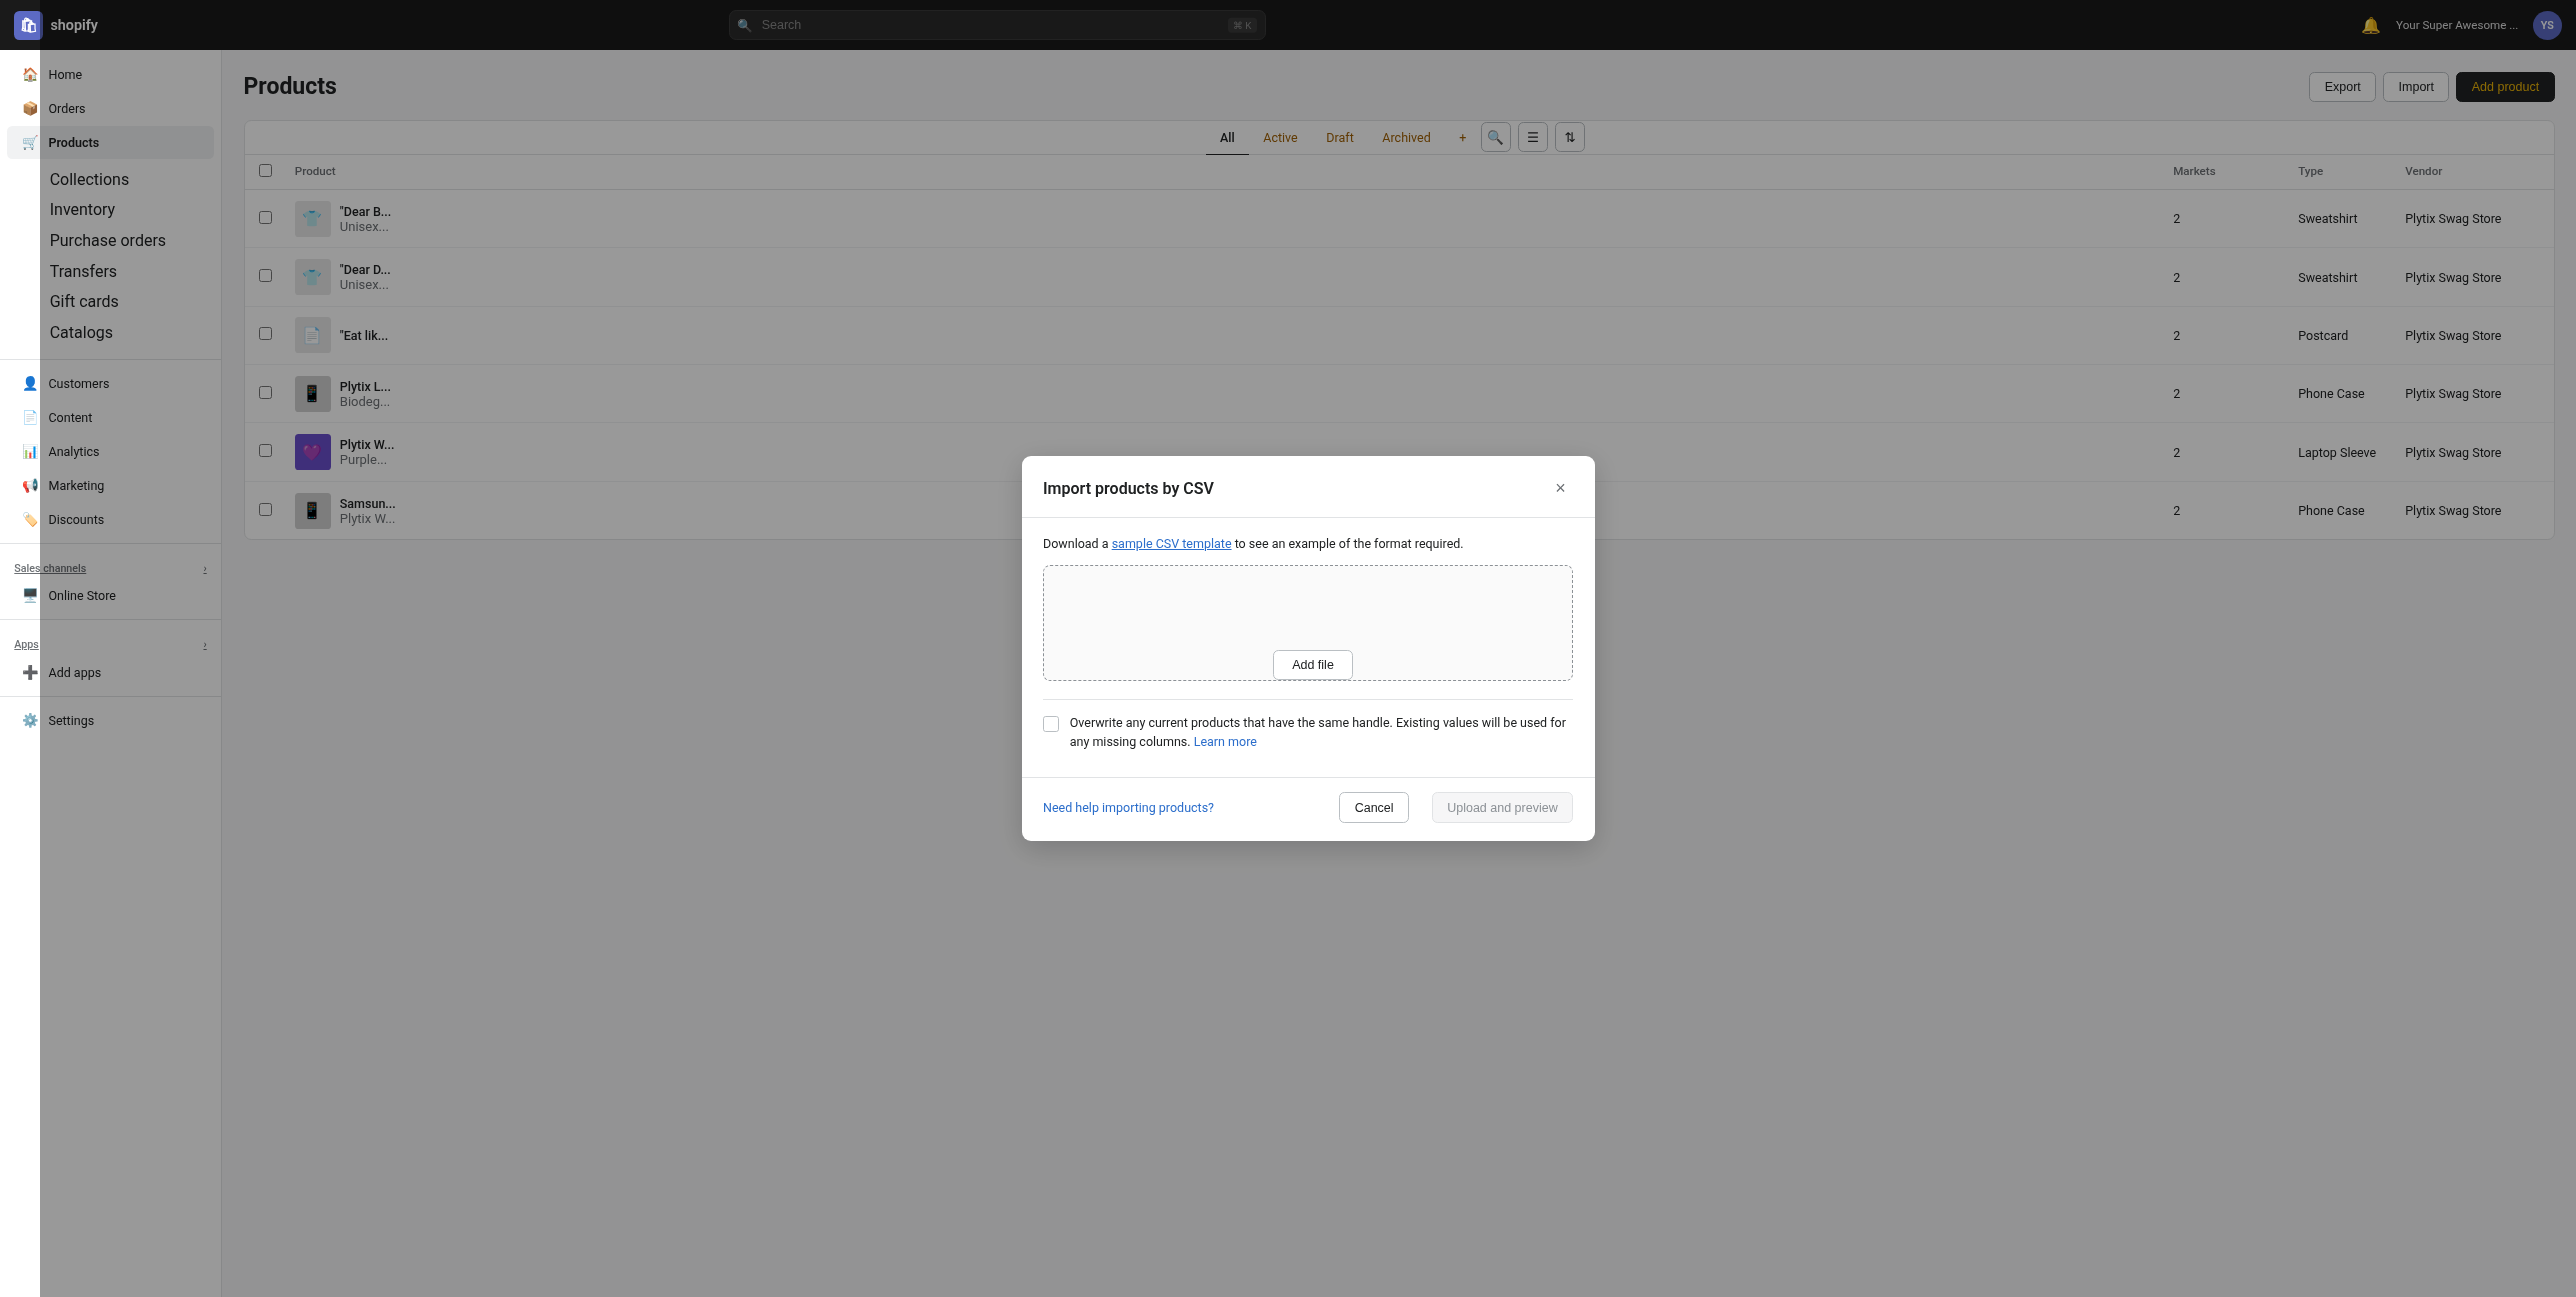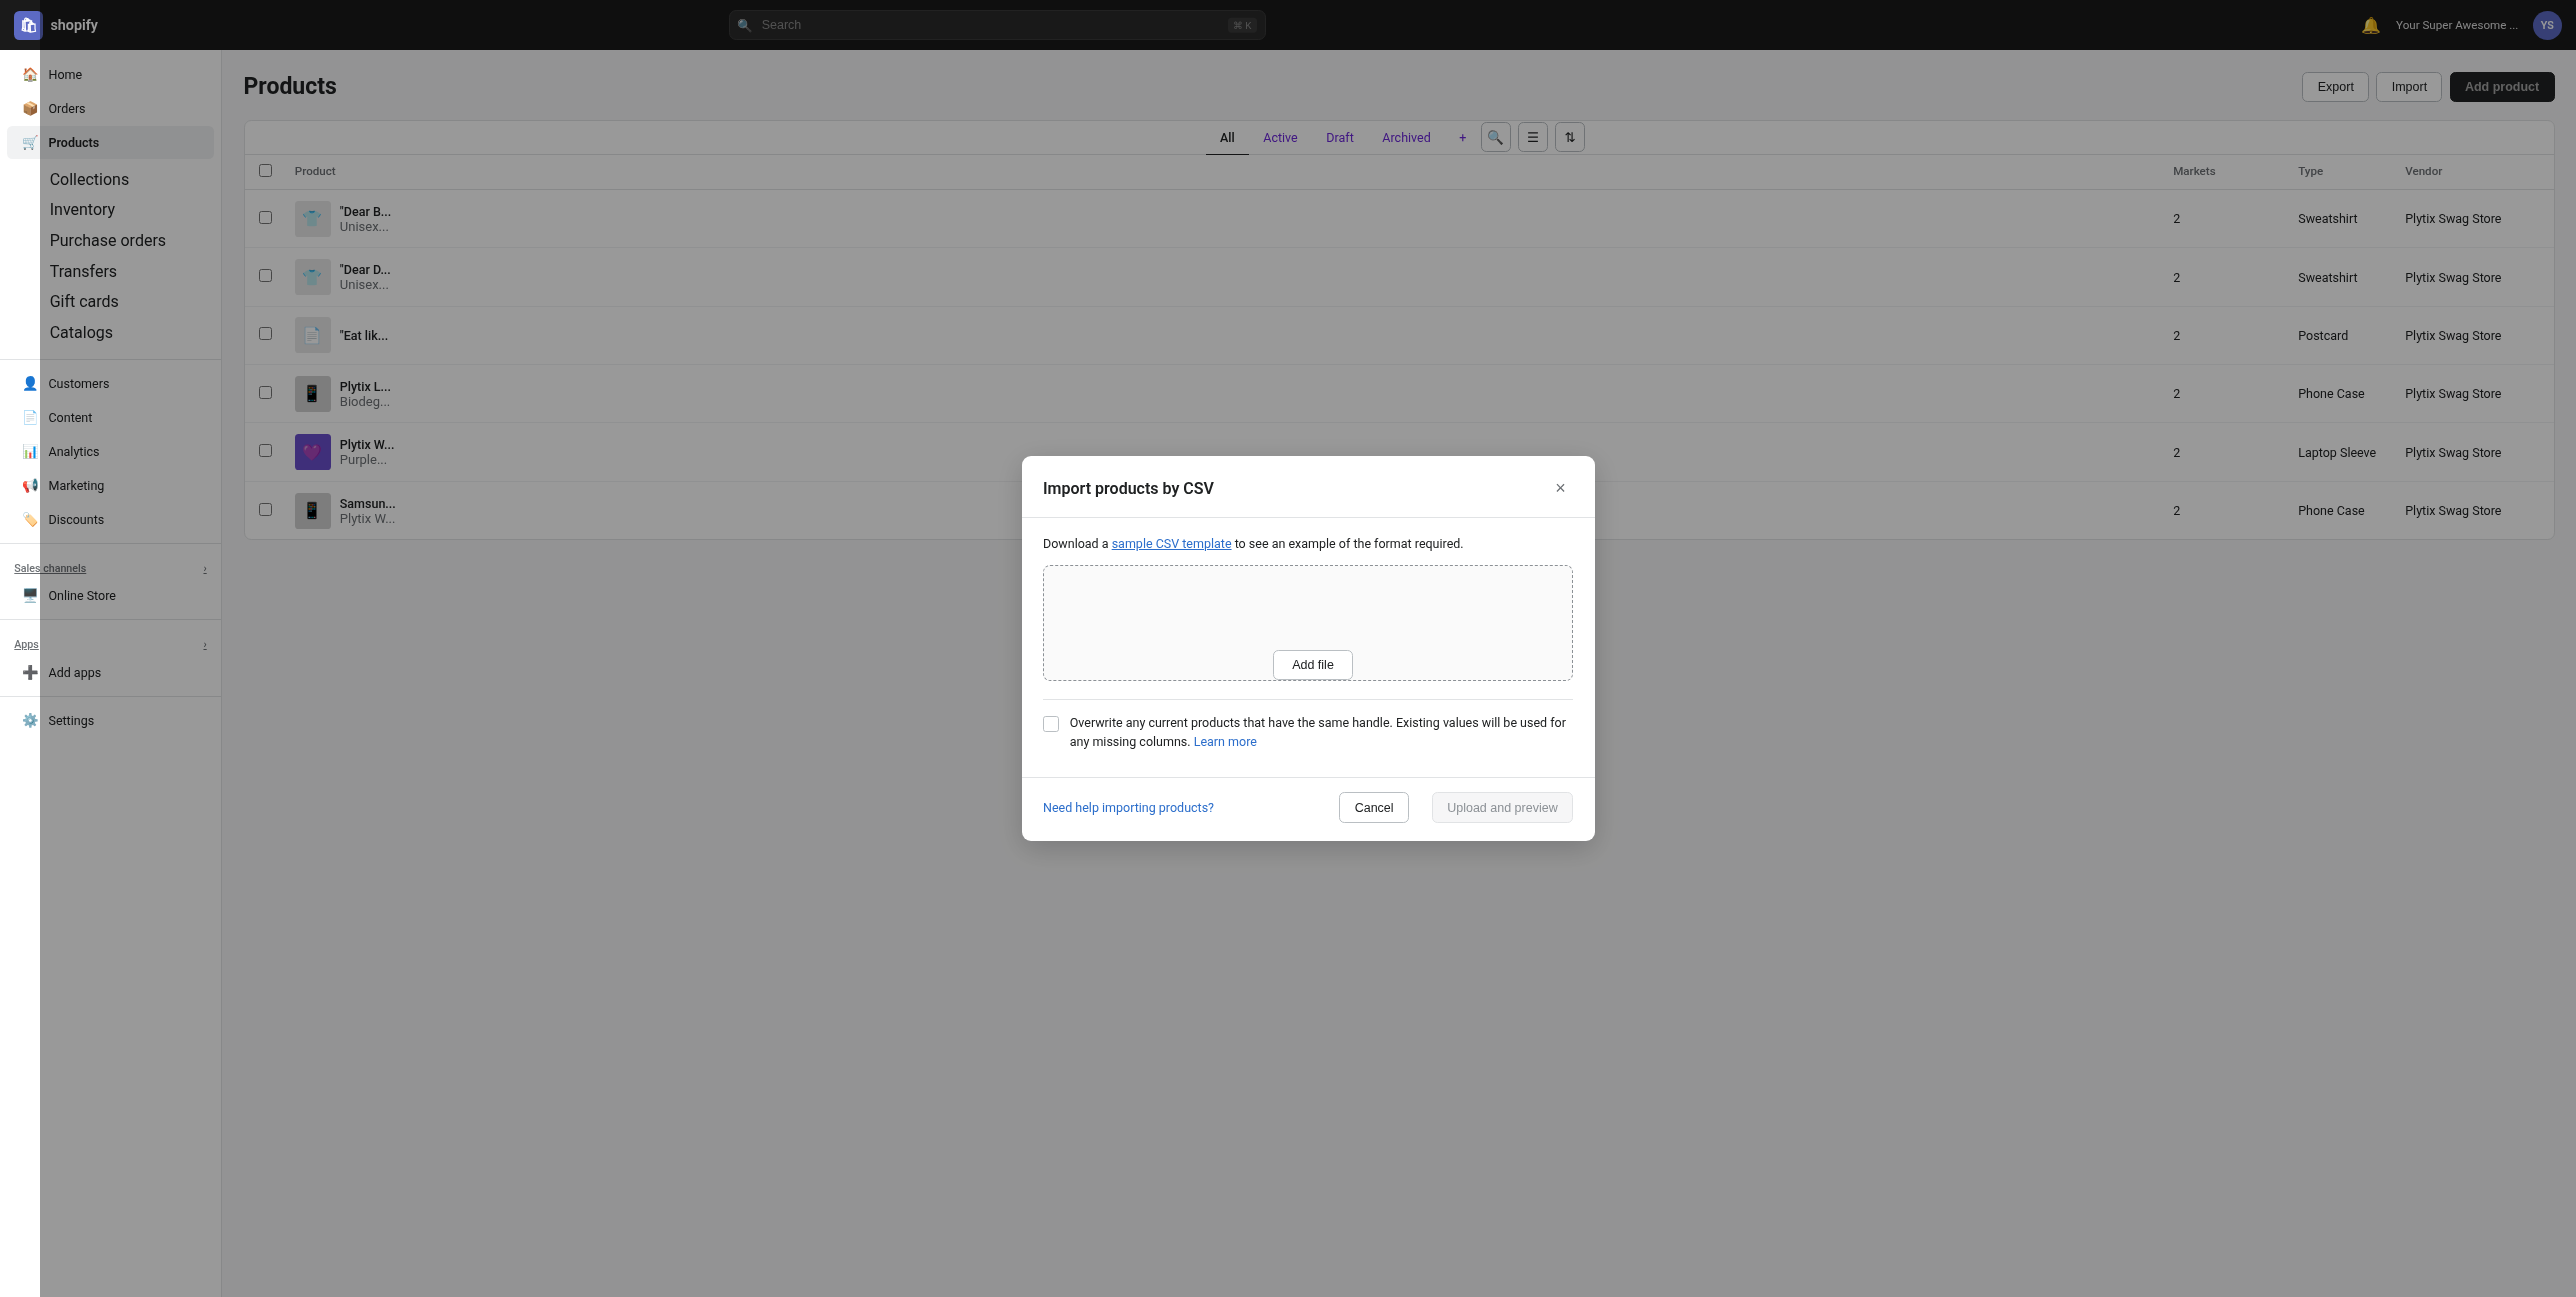--- a/index.html
+++ b/index.html
@@ -182,39 +182,38 @@
       border-radius: 5.4px;
       font-size: 12.5px;
       cursor: pointer;
       font-weight: 500;
       border: 0.9px solid #babfc3;
       background: #fff;
       color: #202223;
     }
     .btn-primary {
       background: #202223;
-      color: #a3a3a3;
+      color: #eab308;
       border-color: #202223;
-      font-weight: bold;
     }
 
     
     .tabs-row {
       display: flex;
       align-items: center;
       border-bottom: 0.9px solid #e1e3e5;
       margin-bottom: 0;
       justify-content: center;
     }
     .tabs-left { display: flex; gap: 0; }
     .tab {
       padding: 9px 14.3px;
       font-size: 12.5px;
       cursor: pointer;
-      color: #6d28d9;
+      color: #a16207;
       border-bottom: 1.8px solid transparent;
       margin-bottom: -0.9px;
     }
     .tab.active { color: #202223; border-bottom: 1.8px solid #202223; font-weight: 500; }
     .tabs-right { display: flex; gap: 7.2px; padding-right: 7.2px; }
     .icon-btn {
       background: none;
       border: 0.9px solid #babfc3;
       border-radius: 5.4px;
       width: 30px;

